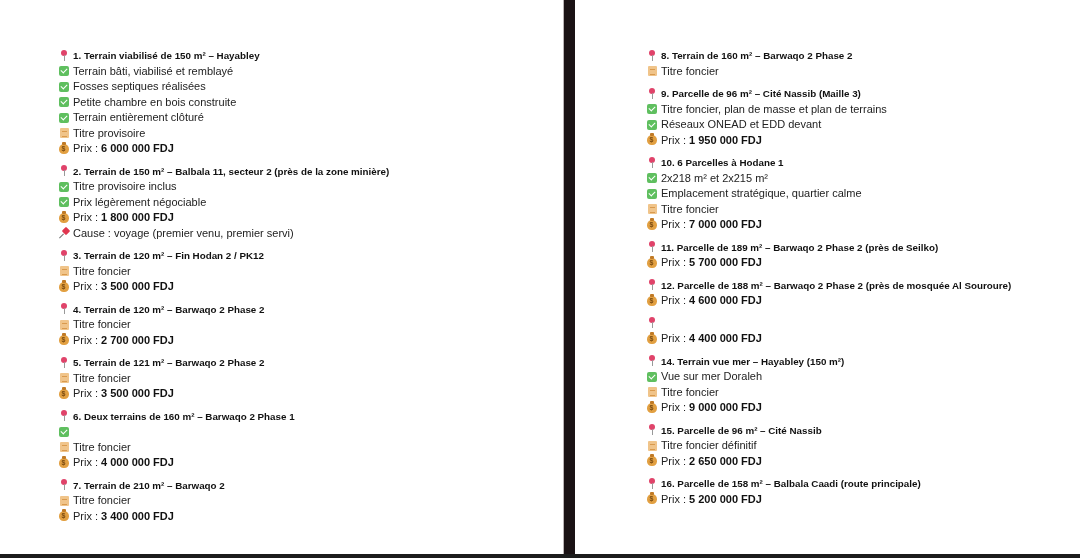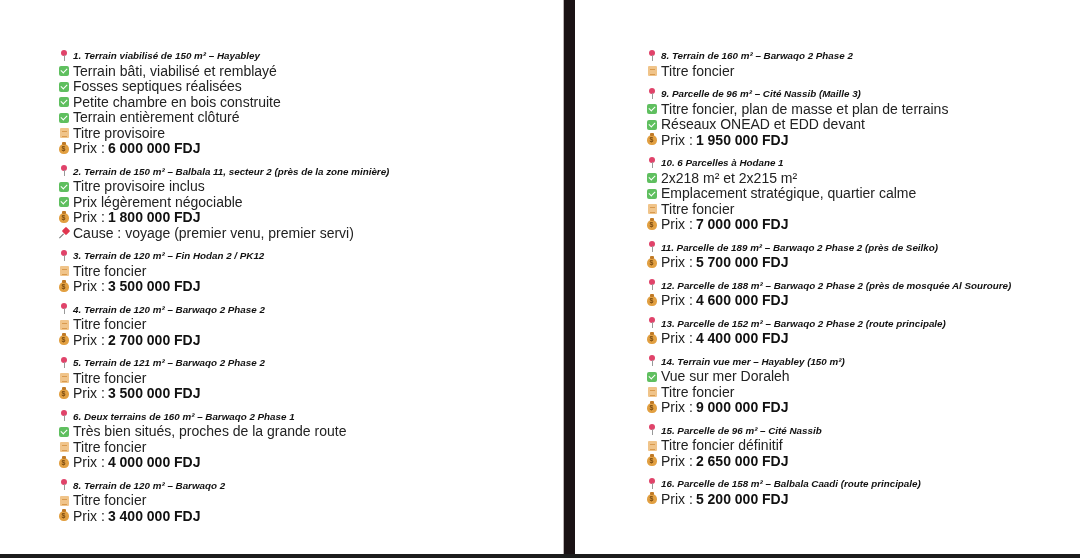--- a/index.html
+++ b/index.html
@@ -8,22 +8,22 @@
   .page { position: absolute; top: 0; height: 554px; background: #ffffff; }
   .page-left { left: 0; width: 563px; }
   .page-right { left: 575px; width: 581px; }
   .divider { position: absolute; left: 563px; top: 0; width: 12px; height: 558px; background: #1a1214; }
   .divider::before { content: ""; position: absolute; left: 0; top: 0; width: 1px; height: 100%; background: #b9b3b4; }
   .bottom-bar { position: absolute; left: 0; top: 554px; width: 1080px; height: 4px; background: #1c1c1c; }
   .col { position: absolute; top: 48px; }
   .page-left .col { left: 58px; }
   .page-right .col { left: 71px; }
   .listing { margin-bottom: 7px; }
-  .line { height: 15.5px; line-height: 15.5px; font-size: 14px; white-space: nowrap; display: flex; align-items: center; }
-  .line.title { font-weight: bold; font-size: 9.8px; color: #111; font-style: italic; }
+  .line { height: 15.5px; line-height: 15.5px; font-size: 11px; white-space: nowrap; display: flex; align-items: center; }
+  .line.title { font-weight: bold; font-size: 9.8px; color: #111; }
   .icon { width: 12px; height: 12px; margin-right: 3px; display: inline-flex; align-items: center; justify-content: center; flex-shrink: 0; }
   .ico-check { width: 10px; height: 10px; background: #5fbf5f; border-radius: 2px; position: relative; }
   .ico-check::after { content: ""; position: absolute; left: 3px; top: 1px; width: 3px; height: 5px; border: solid #fff; border-width: 0 1.5px 1.5px 0; transform: rotate(45deg); }
   .ico-pin { position: relative; width: 10px; height: 12px; }
   .ico-pin::before { content: ""; position: absolute; left: 2px; top: 0; width: 6px; height: 6px; border-radius: 50%; background: #e0436a; }
   .ico-pin::after { content: ""; position: absolute; left: 4.5px; top: 5px; width: 1px; height: 6px; background: #999; }
   .ico-scroll { width: 9px; height: 10px; background: #f0c48a; border-radius: 1px; position: relative; }
   .ico-scroll::after { content: ""; position: absolute; left: 2px; top: 3px; width: 5px; height: 4px; border-top: 1px solid #d99a4e; border-bottom: 1px solid #d99a4e; }
   .ico-bag { width: 10px; height: 10px; background: #e2a042; border-radius: 50% 50% 45% 45%; position: relative; }
   .ico-bag::before { content: ""; position: absolute; left: 3px; top: -2px; width: 4px; height: 3px; background: #c07a25; border-radius: 1px; }
@@ -189,21 +189,20 @@
       <div class="line title">
           <span class="icon">
             <span class="ico-pin"></span>
           </span>
           <span>6. Deux terrains de 160 m² – Barwaqo 2 Phase 1</span>
         </div>
       <div class="line">
           <span class="icon">
             <span class="ico-check"></span>
           </span>
-          <span>Très bien situés, proches de la grande route</span>
         </div>
       <div class="line">
           <span class="icon">
             <span class="ico-scroll"></span>
           </span>
           <span>Titre foncier</span>
         </div>
       <div class="line">
           <span class="icon">
             <span class="ico-bag"></span>
@@ -211,21 +210,21 @@
           <span>Prix :</span>
           <span class="price-value">4 000 000 FDJ</span>
         </div>
     </div>
 
     <div class="listing">
       <div class="line title">
           <span class="icon">
             <span class="ico-pin"></span>
           </span>
-          <span>8. Terrain de 120 m² – Barwaqo 2</span>
+          <span>7. Terrain de 210 m² – Barwaqo 2</span>
         </div>
       <div class="line">
           <span class="icon">
             <span class="ico-scroll"></span>
           </span>
           <span>Titre foncier</span>
         </div>
       <div class="line">
           <span class="icon">
             <span class="ico-bag"></span>
@@ -350,21 +349,20 @@
           <span>Prix :</span>
           <span class="price-value">4 600 000 FDJ</span>
         </div>
     </div>
 
     <div class="listing">
       <div class="line title">
           <span class="icon">
             <span class="ico-pin"></span>
           </span>
-          <span>13. Parcelle de 152 m² – Barwaqo 2 Phase 2 (route principale)</span>
         </div>
       <div class="line">
           <span class="icon">
             <span class="ico-bag"></span>
           </span>
           <span>Prix :</span>
           <span class="price-value">4 400 000 FDJ</span>
         </div>
     </div>
 

